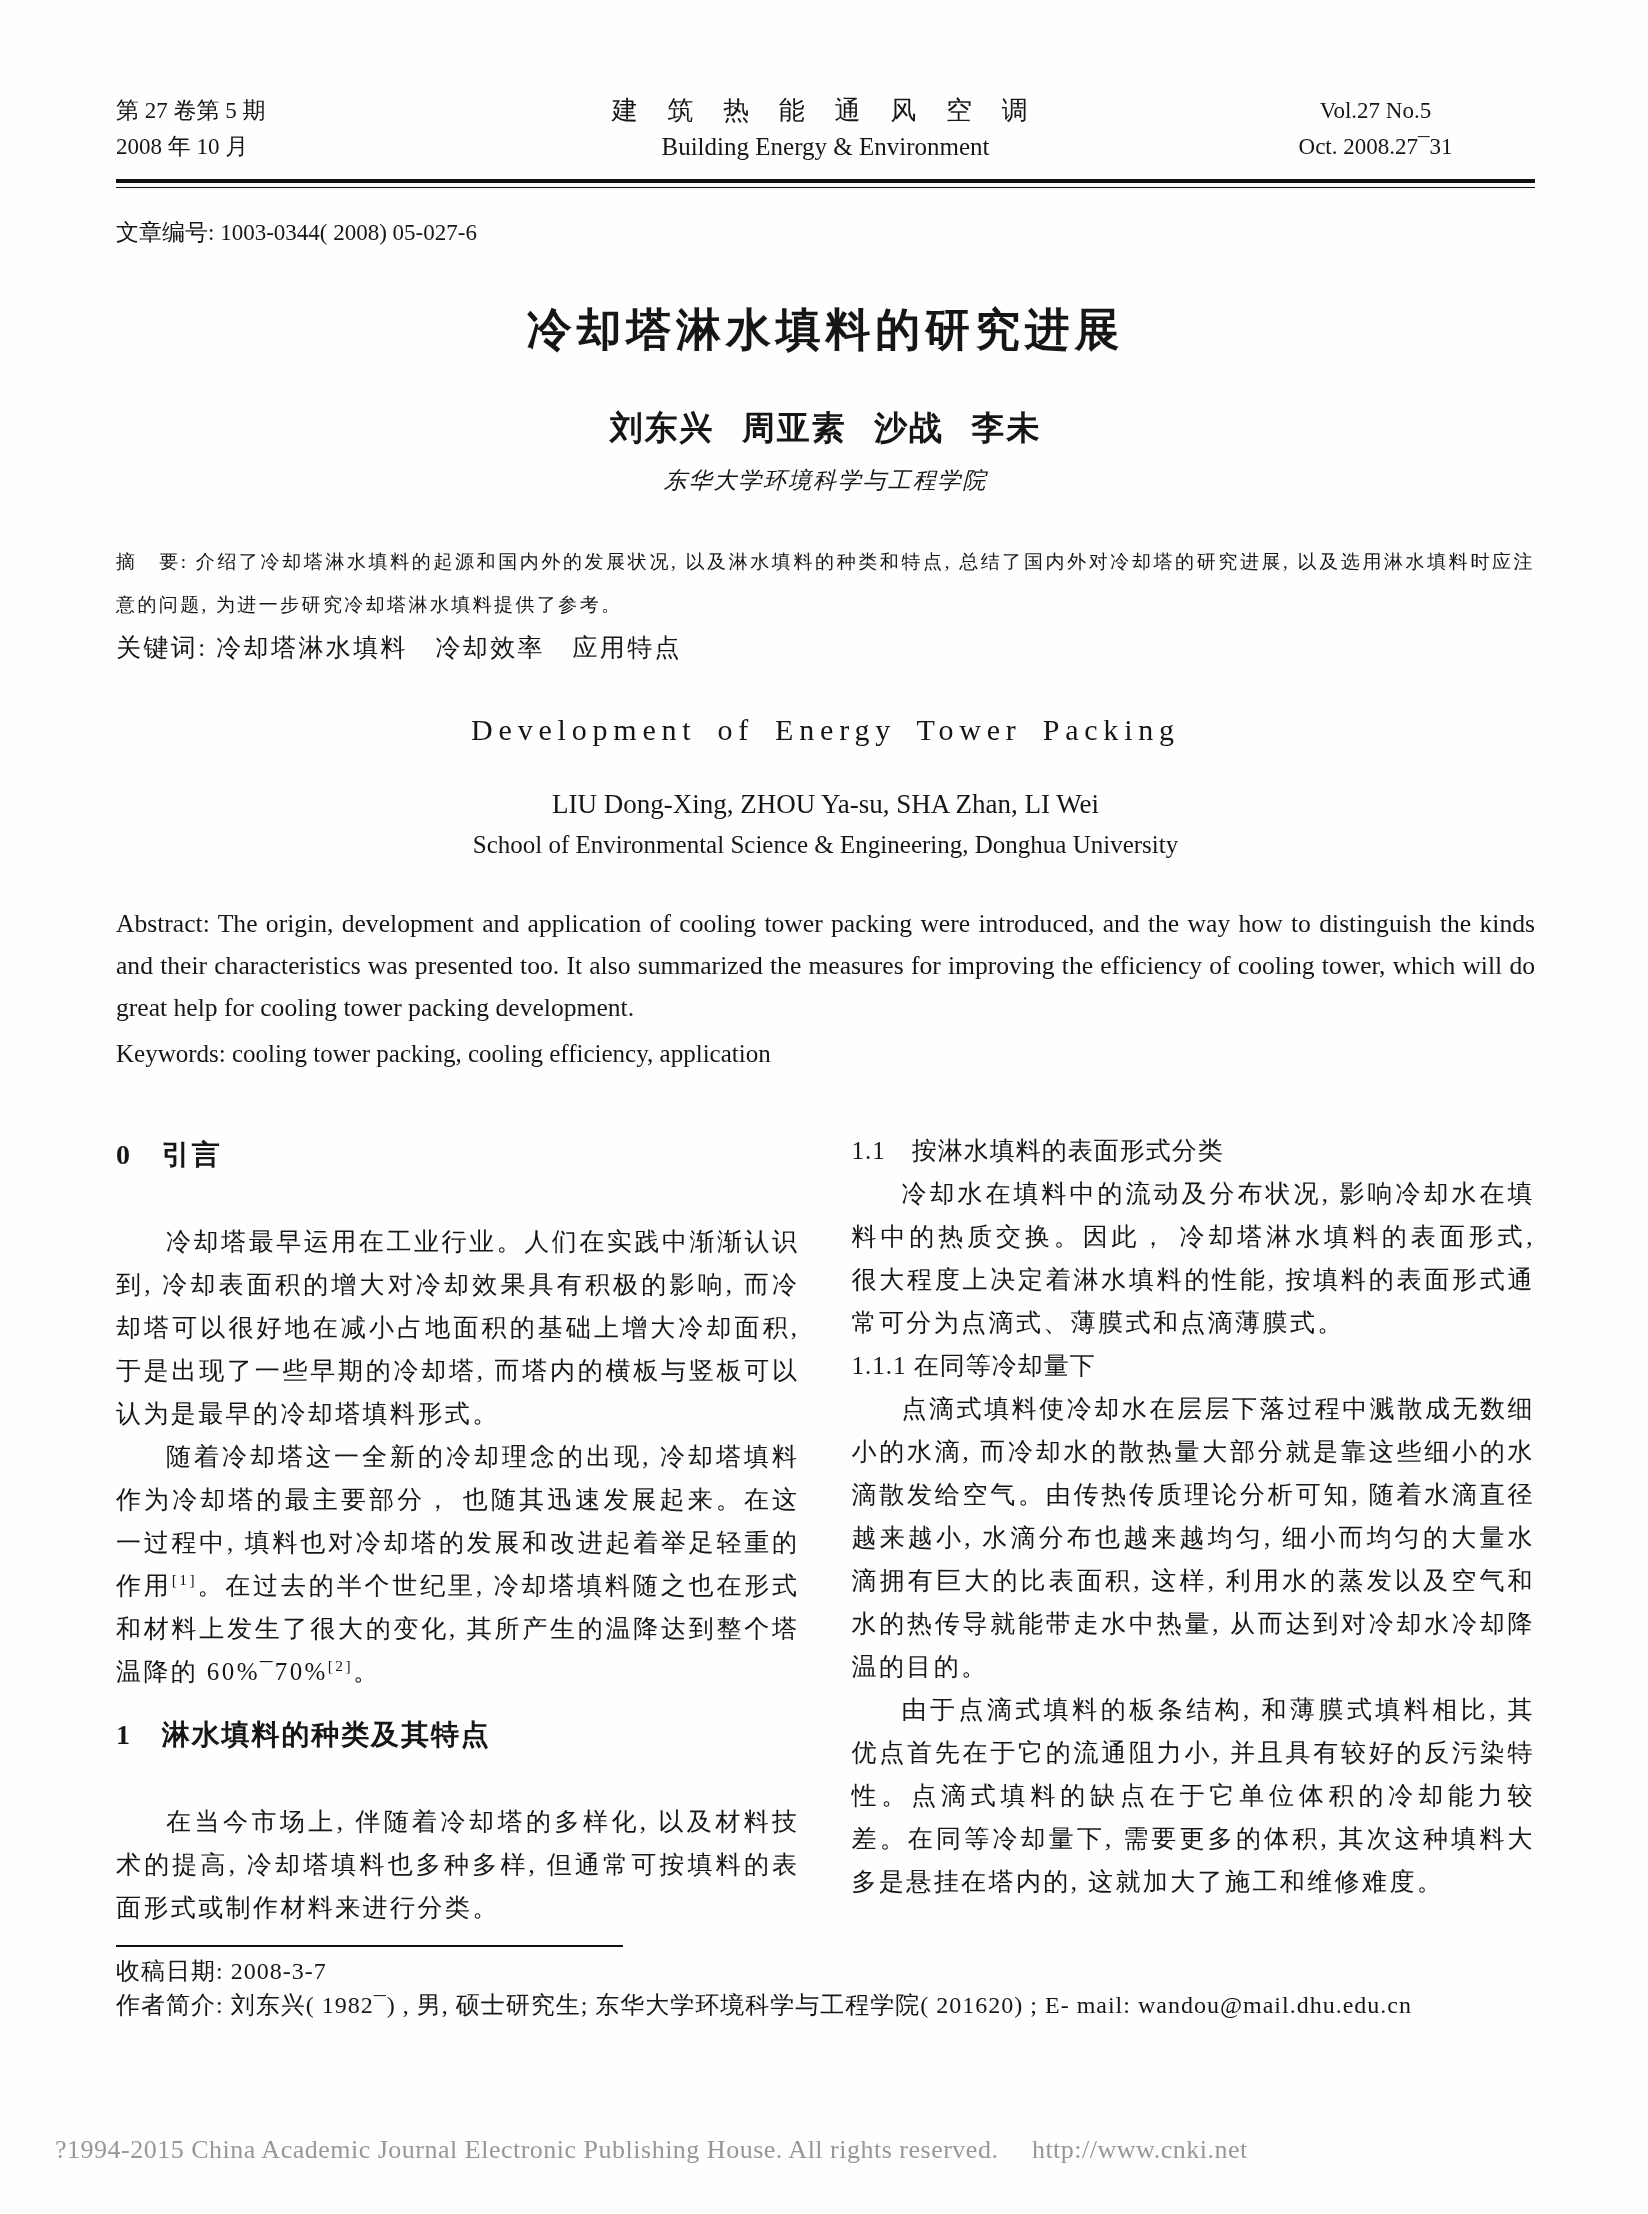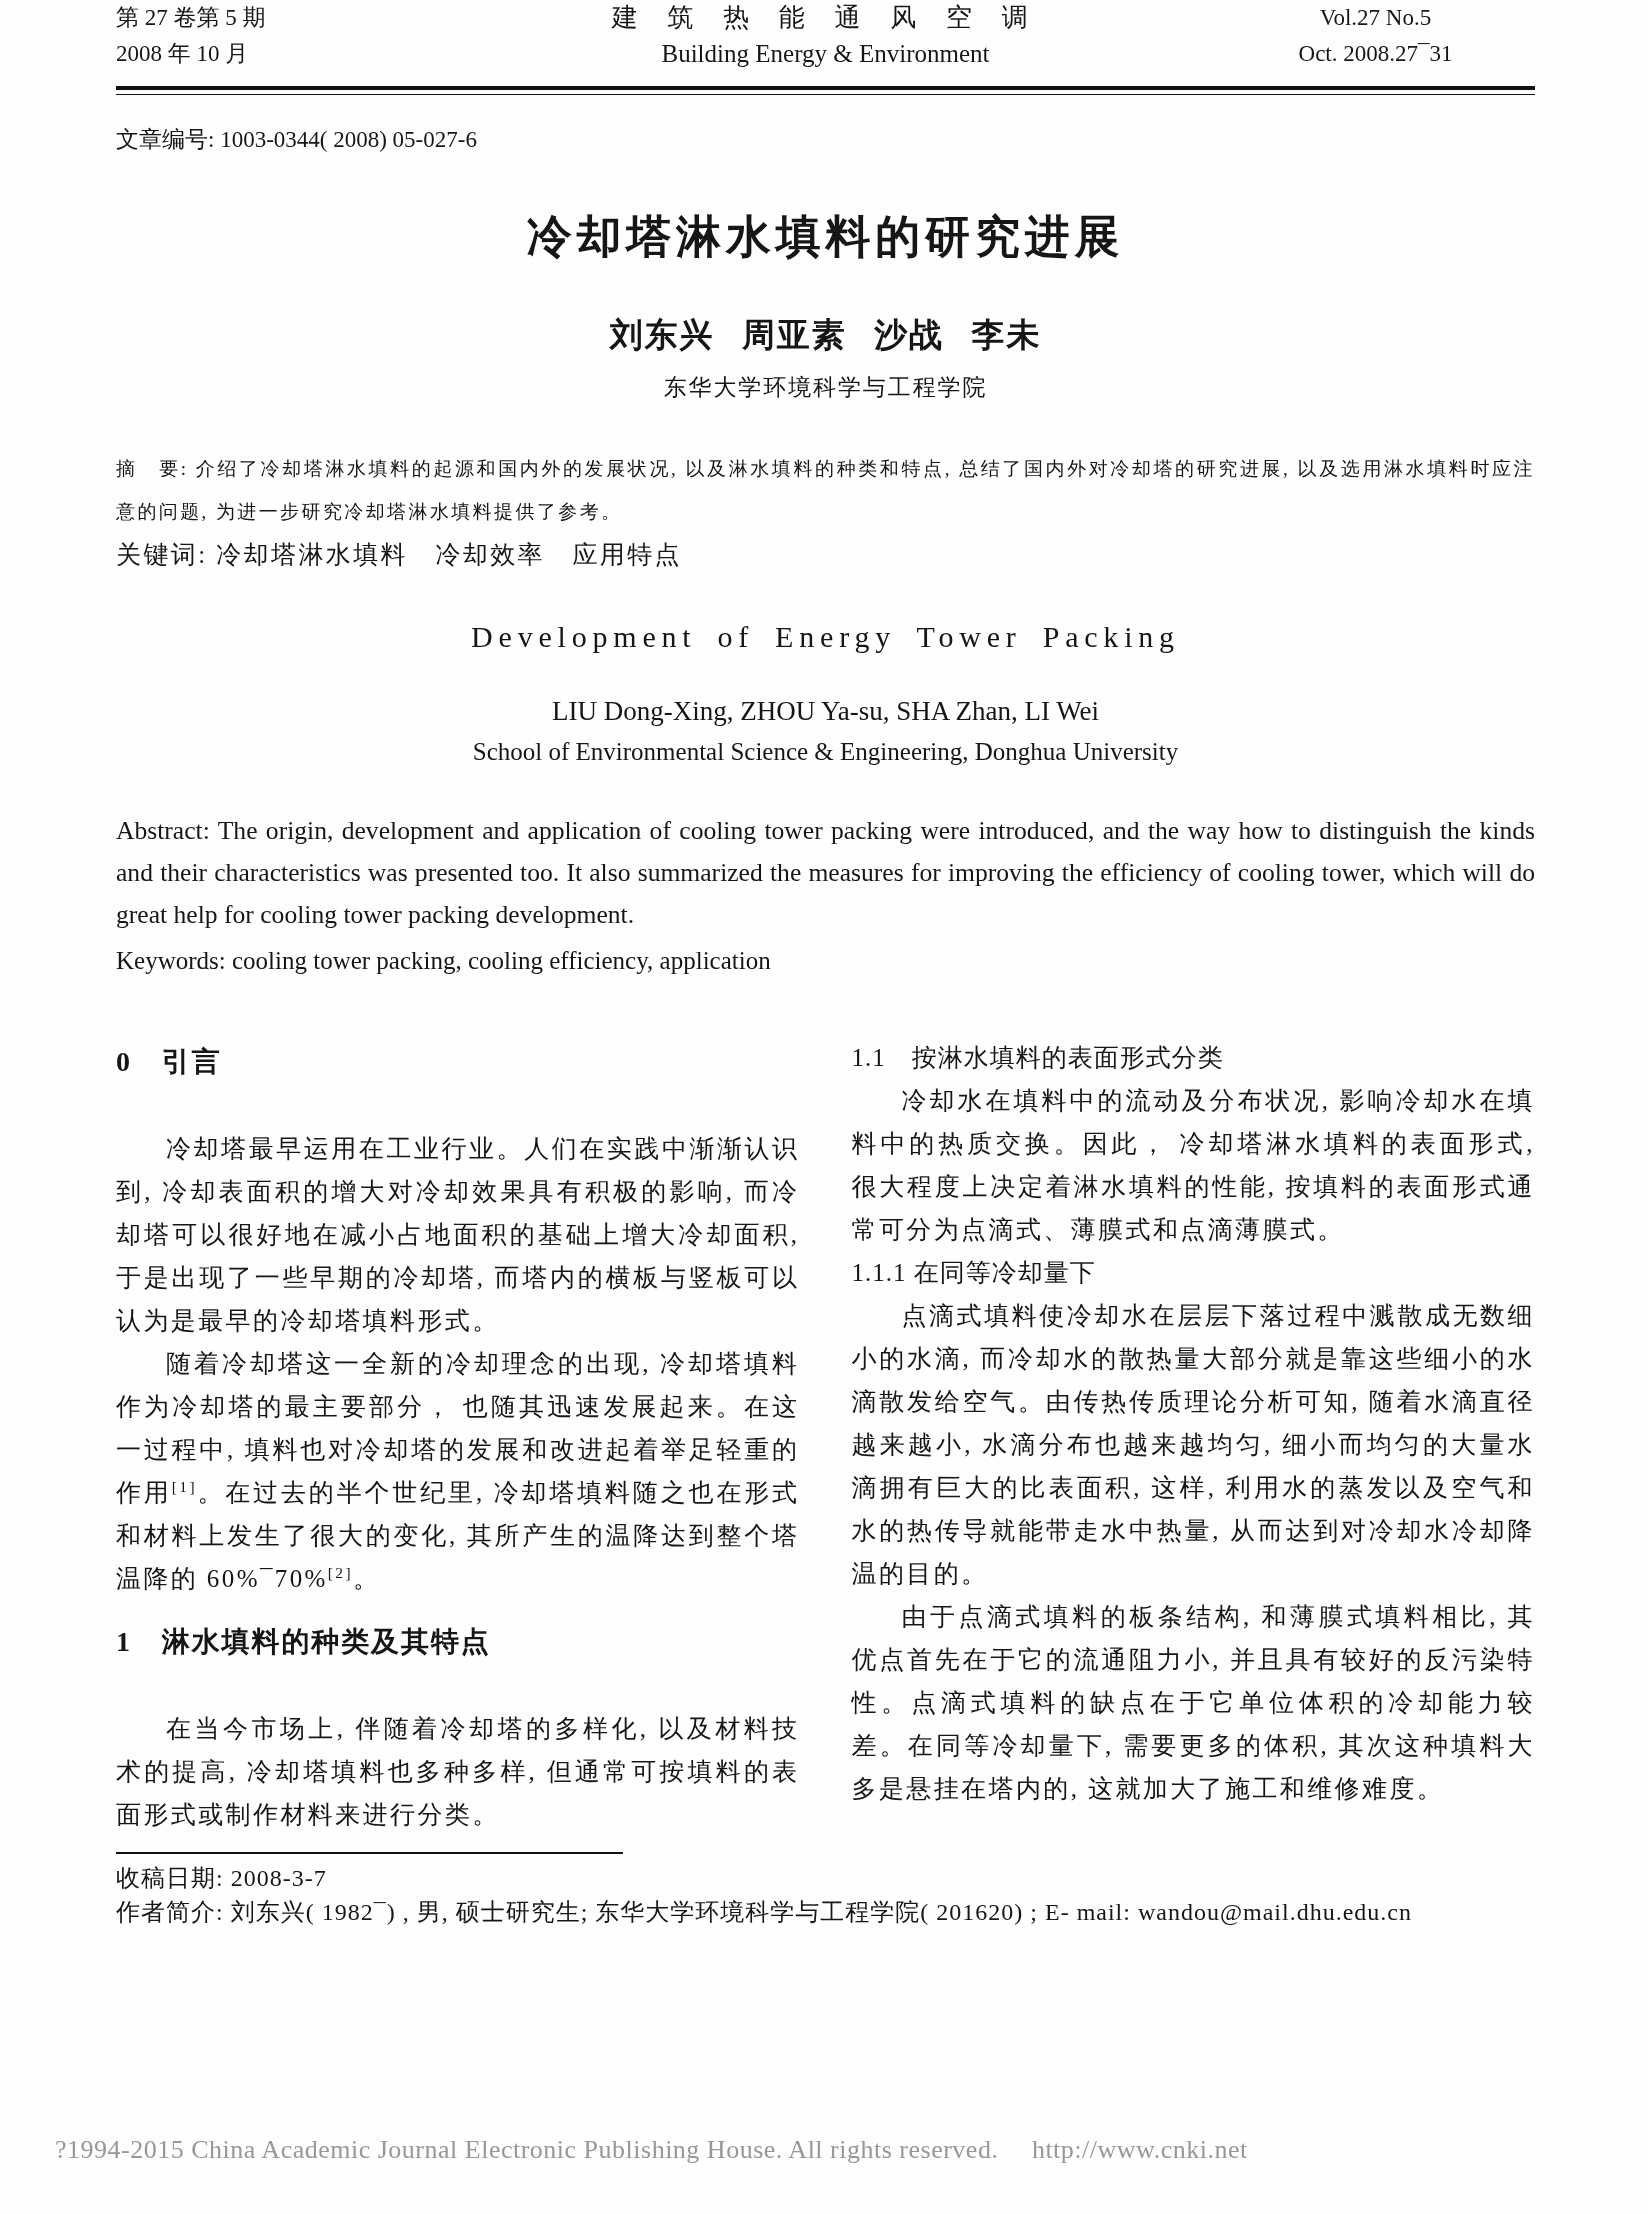--- a/index.html
+++ b/index.html
@@ -8,34 +8,34 @@
     width:1648px;height:2215px;
     margin:0 auto;
     background:#fefefe;
     color:#161616;
     font-family:"Liberation Serif","DejaVu Serif",serif;
     overflow:hidden;
   }
   .content{position:absolute;left:116px;top:0;width:1419px;}
 
   
-  .jheader{display:flex;align-items:flex-end;}
+  .jheader{display:flex;align-items:flex-end;padding-top:93px;}
   .jheader .hleft{width:319px;font-size:23px;line-height:36px;}
   .jheader .hcenter{flex:1;text-align:center;}
   .jheader .hcenter .cn{font-size:26px;letter-spacing:11.6px;line-height:36px;}
   .jheader .hcenter .en{font-size:25px;line-height:36px;}
   .jheader .hright{width:319px;text-align:center;font-size:23px;line-height:36px;}
   .dblrule{margin-top:13.5px;height:4.8px;border-top:4.8px solid #111;border-bottom:1.9px solid #111;}
 
   .article-no{margin-top:29px;font-size:23px;}
 
   
   .title-cn{margin-top:52px;text-align:center;font-size:45px;font-weight:bold;letter-spacing:4.8px;}
   .authors-cn{margin-top:46px;text-align:center;font-size:33px;font-weight:bold;word-spacing:17.4px;letter-spacing:1.9px;}
-  .aff-cn{margin-top:13.5px;text-align:center;font-size:23px;letter-spacing:1.9px;}
+  .aff-cn{margin-top:13.5px;text-align:center;font-size:23px;letter-spacing:1.9px;font-style:italic;}
 
   .abs-cn{margin-top:44px;font-size:19px;line-height:43px;letter-spacing:2.4px;text-align:justify;}
   .kw-cn{font-size:25px;line-height:43px;letter-spacing:2.4px;}
 
   .title-en{margin-top:44px;text-align:center;font-size:30px;letter-spacing:5.8px;word-spacing:7.7px;}
   .authors-en{margin-top:42px;text-align:center;font-size:27px;}
   .aff-en{margin-top:11.6px;text-align:center;font-size:25px;}
 
   .abs-en{margin-top:44px;font-size:25.6px;line-height:42px;text-align:justify;}
   .kw-en{font-size:25px;line-height:42px;margin-top:3.9px;}

